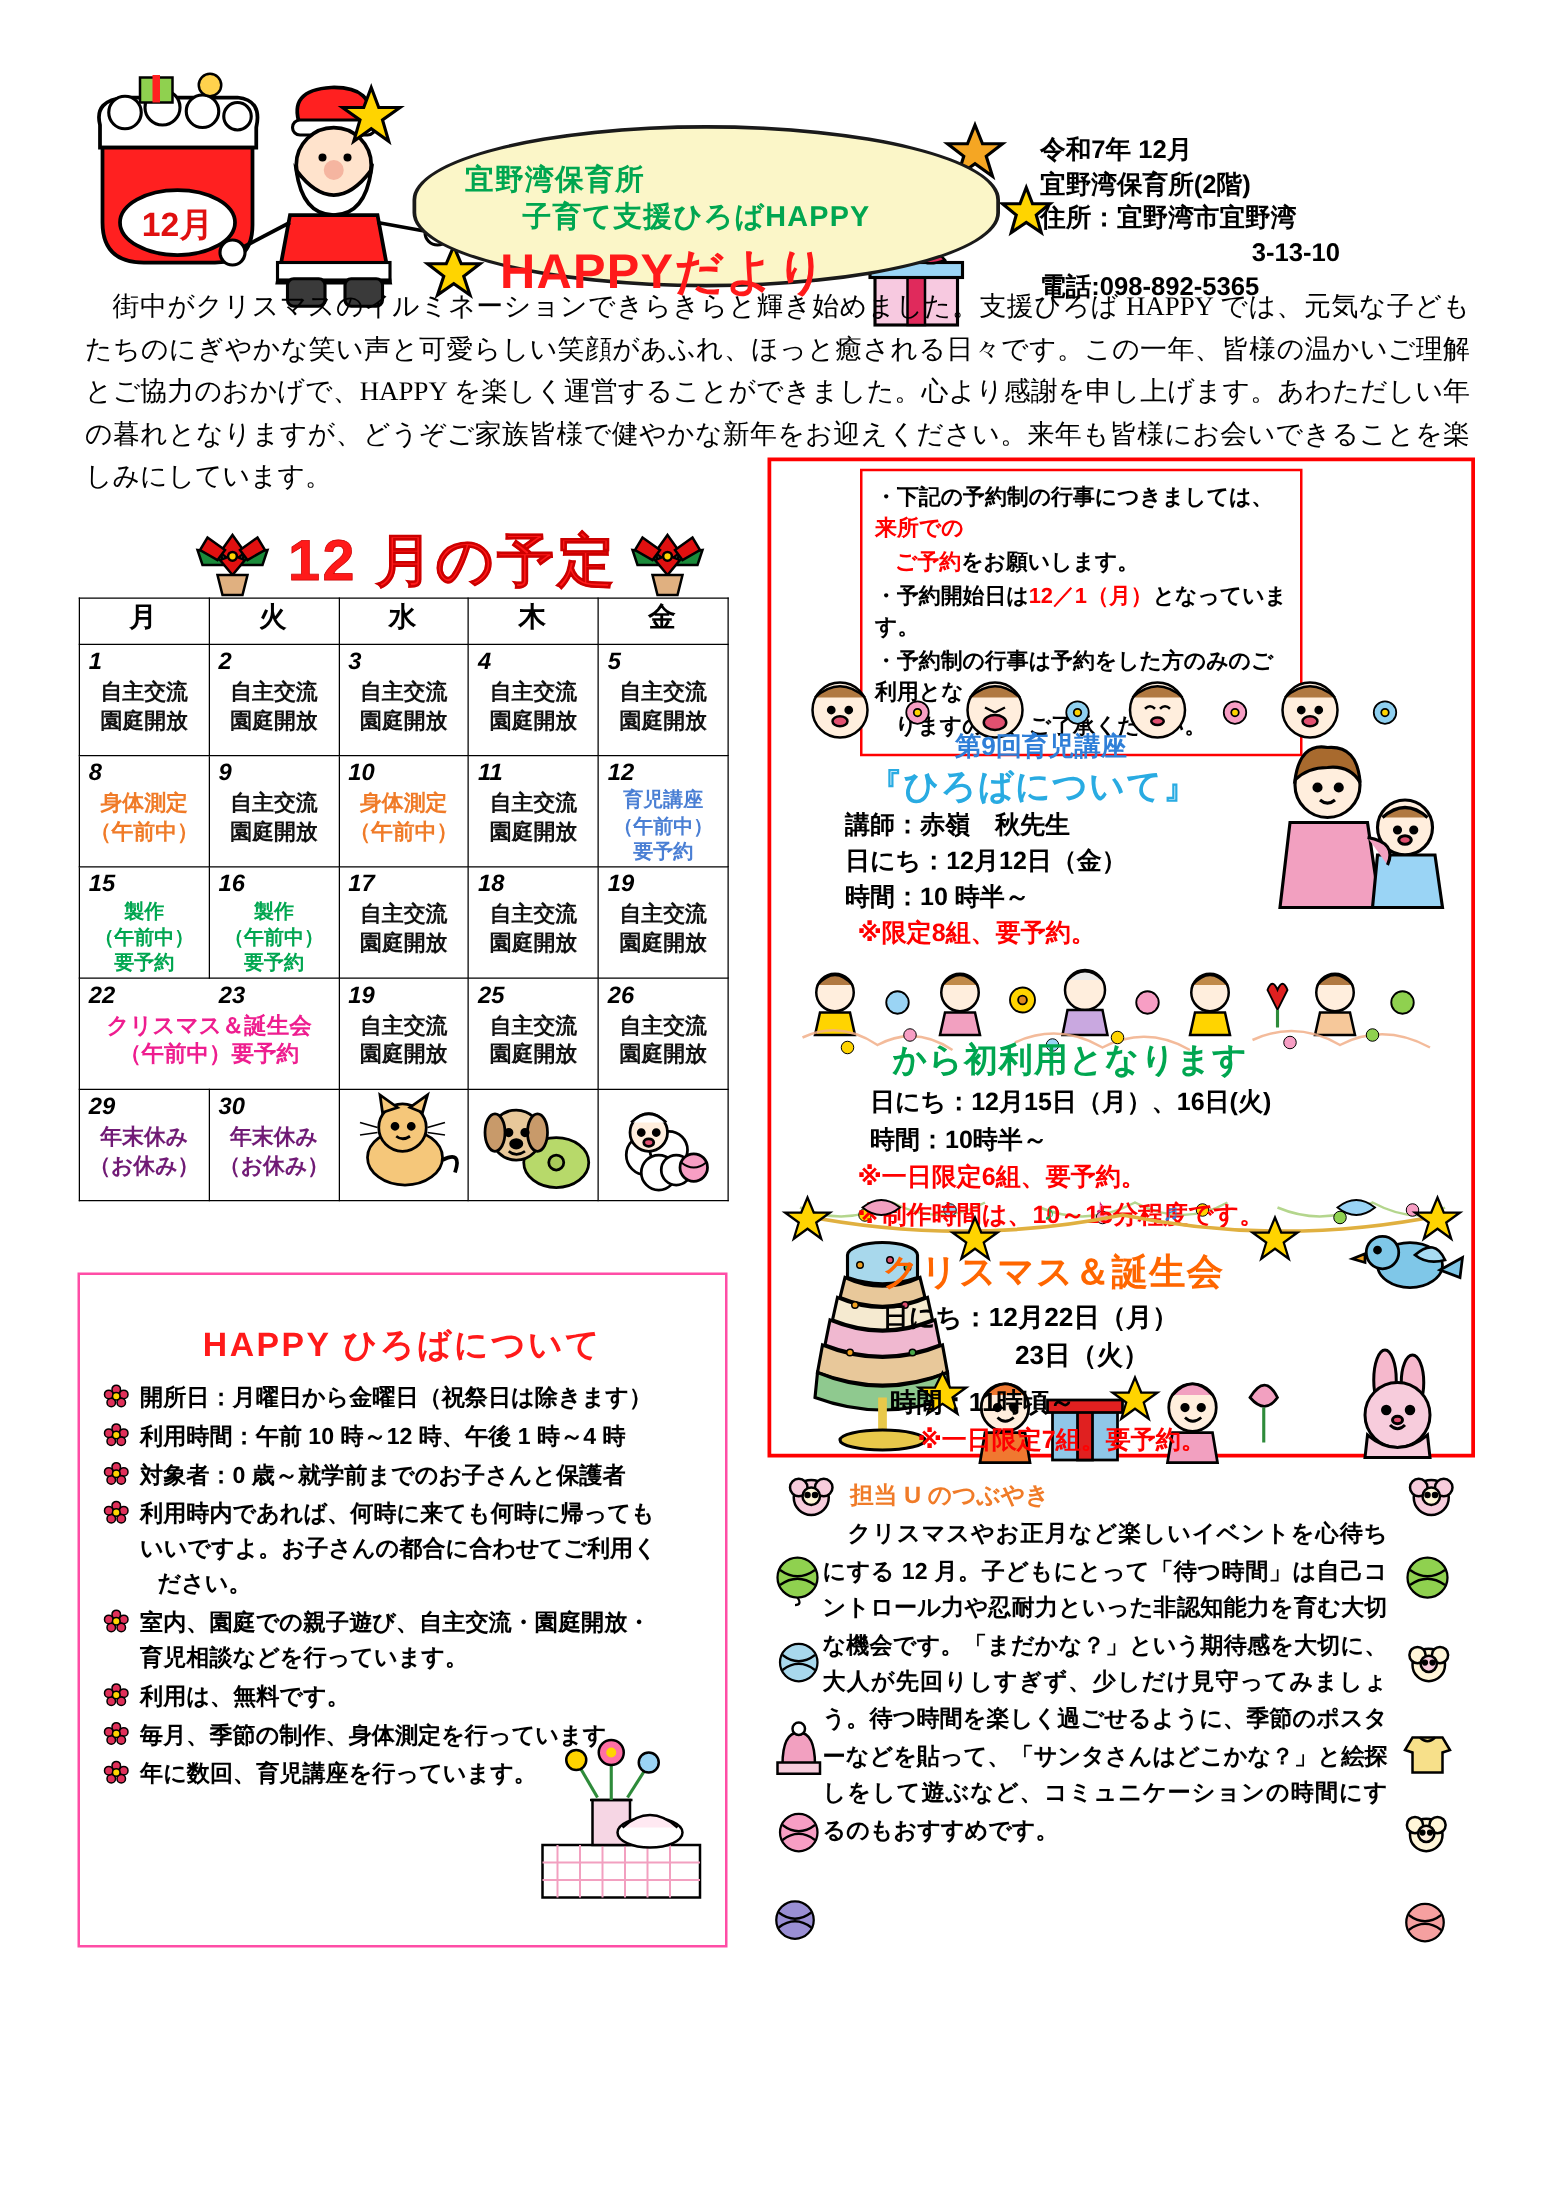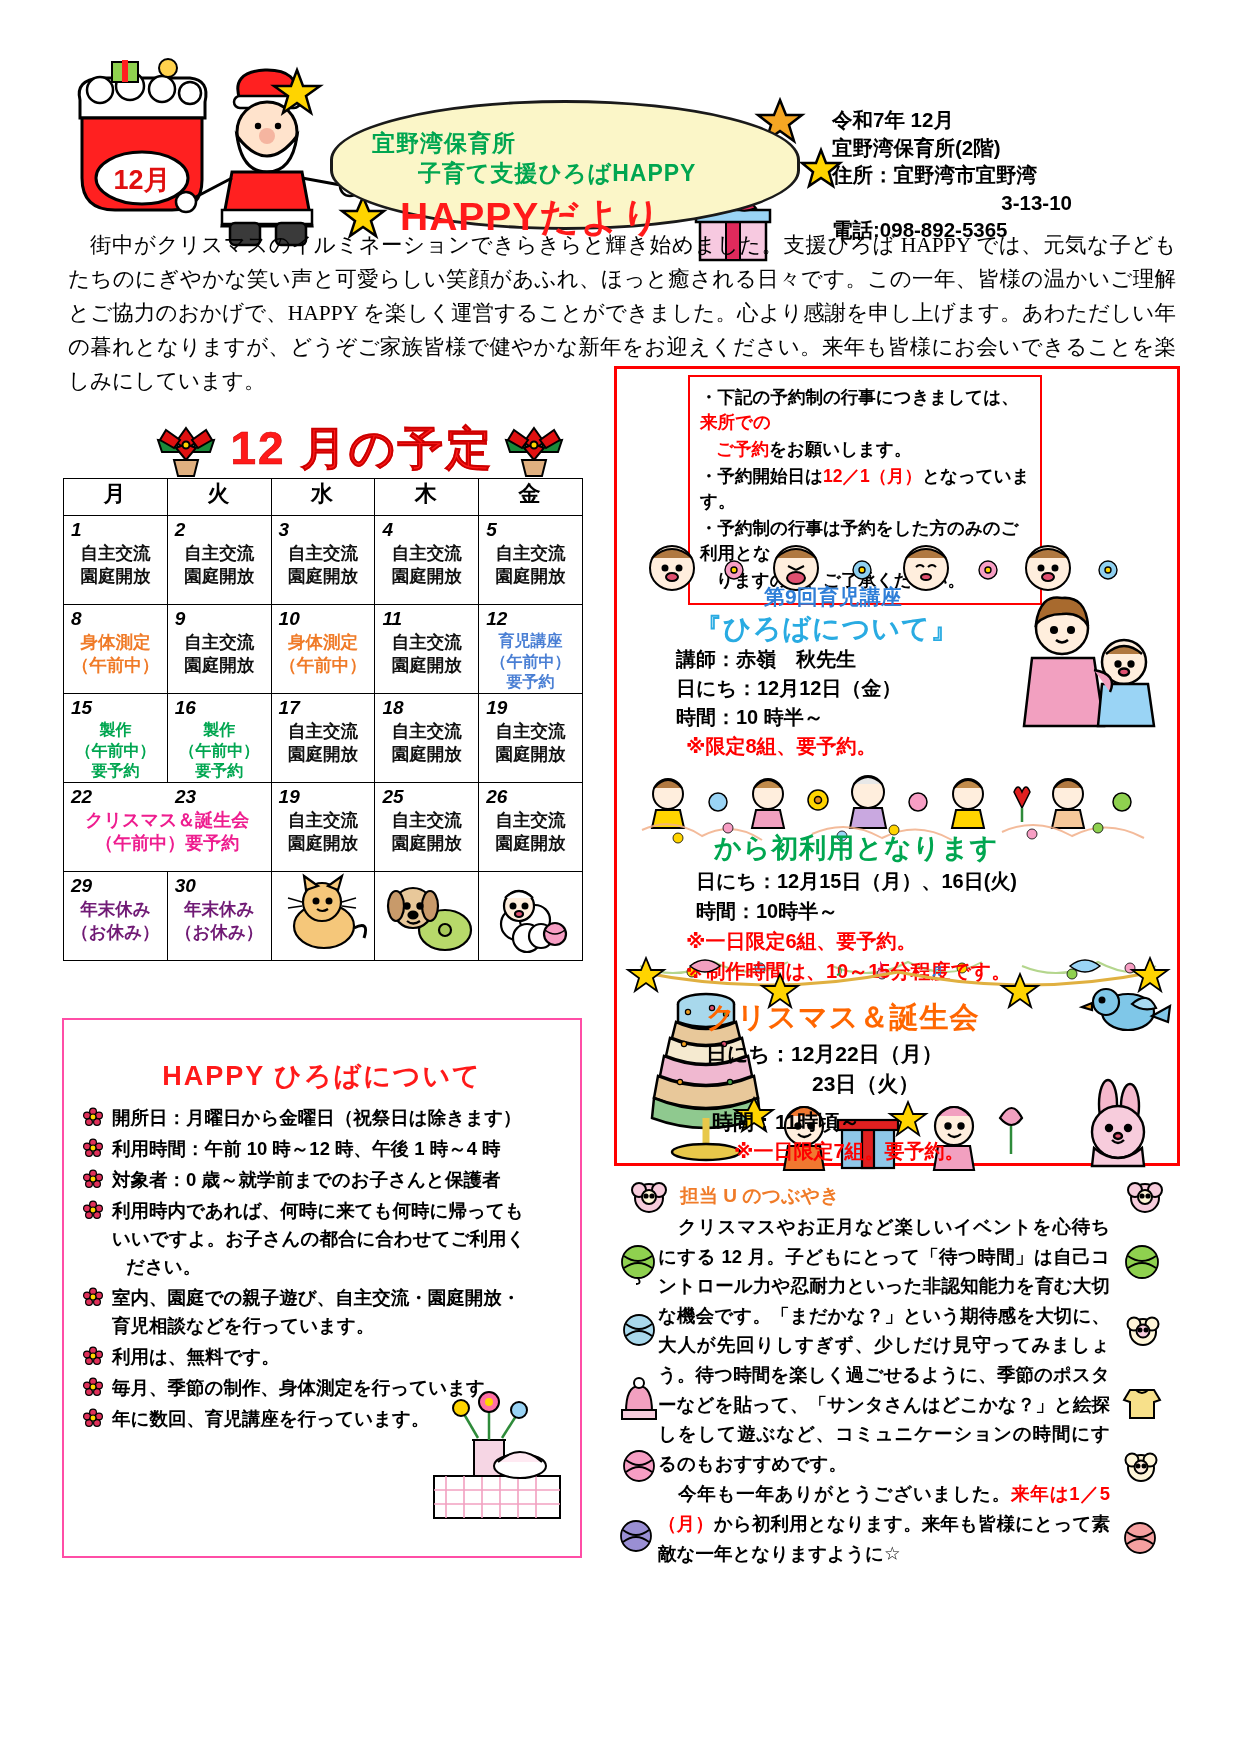--- a/index.html
+++ b/index.html
@@ -950,19 +950,16 @@
       <g stroke="#000" stroke-width="1.8">
         <circle cx="20" cy="22" r="15" fill="#f5a0a0"></circle>
         <path d="M7,16 Q20,26 33,16" fill="none"></path>
           <path d="M7,28 Q20,18 33,28" fill="none"></path>
       </g>
     </svg>
 
     <div class="head">担当 U のつぶやき</div>
     <div class="body">
       <p>クリスマスやお正月など楽しいイベントを心待ちにする 12 月。子どもにとって「待つ時間」は自己コントロール力や忍耐力といった非認知能力を育む大切な機会です。「まだかな？」という期待感を大切に、大人が先回りしすぎず、少しだけ見守ってみましょう。待つ時間を楽しく過ごせるように、季節のポスターなどを貼って、「サンタさんはどこかな？」と絵探しをして遊ぶなど、コミュニケーションの時間にするのもおすすめです。</p>
-      <p class="p2">
-        <span>今年も一年ありがとうございました。</span><span class="red">来年は</span><span class="red">1／5（月）</span><span>から初利用となります。来年も皆様にとって素敵な一年となりますように☆</span>
-      </p>
     </div>
   </div>
 
 </div>
 
 </body></html>

